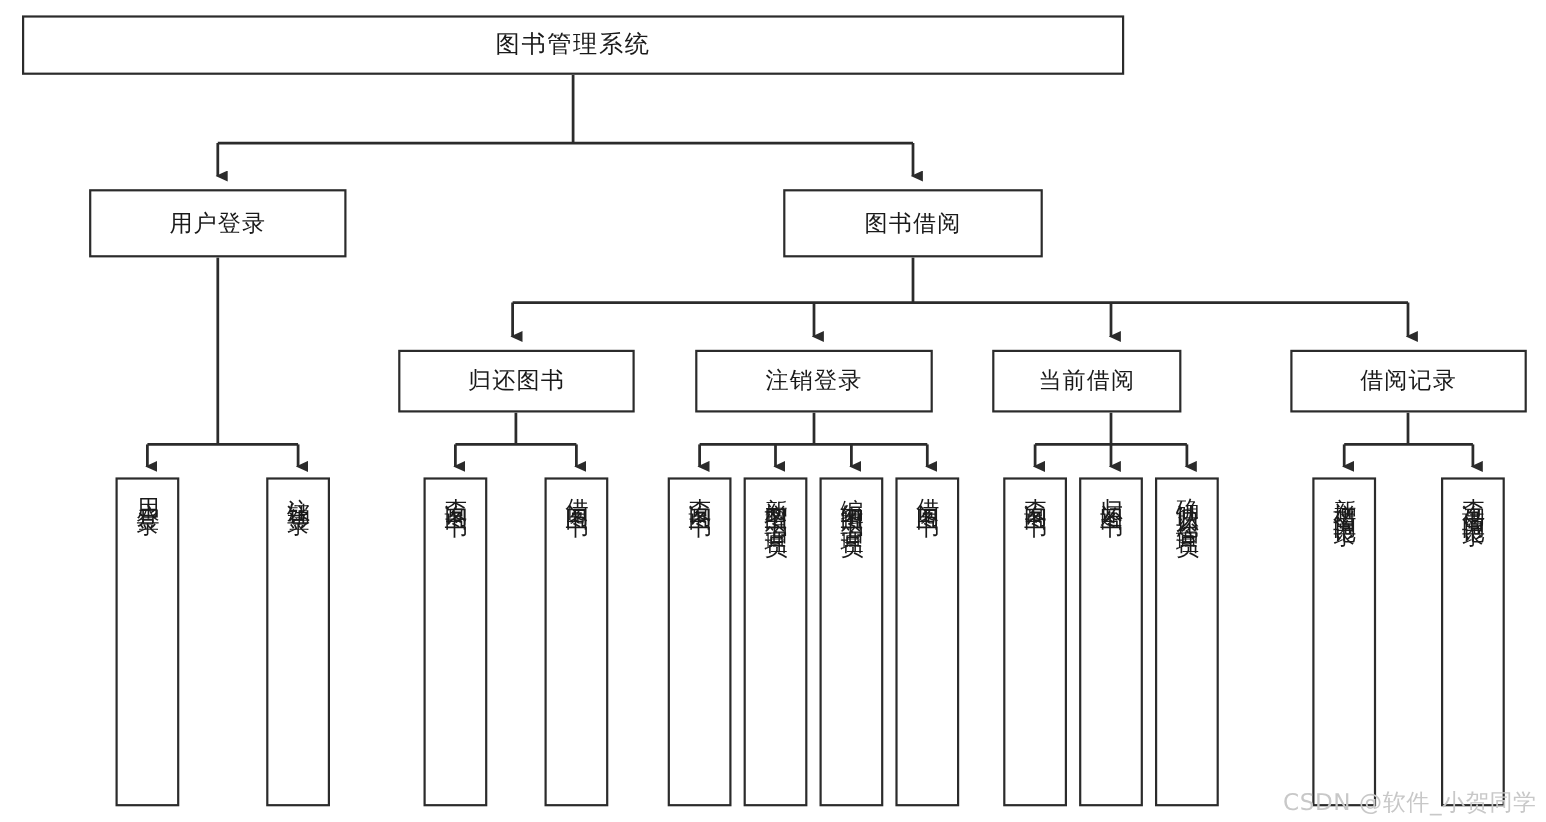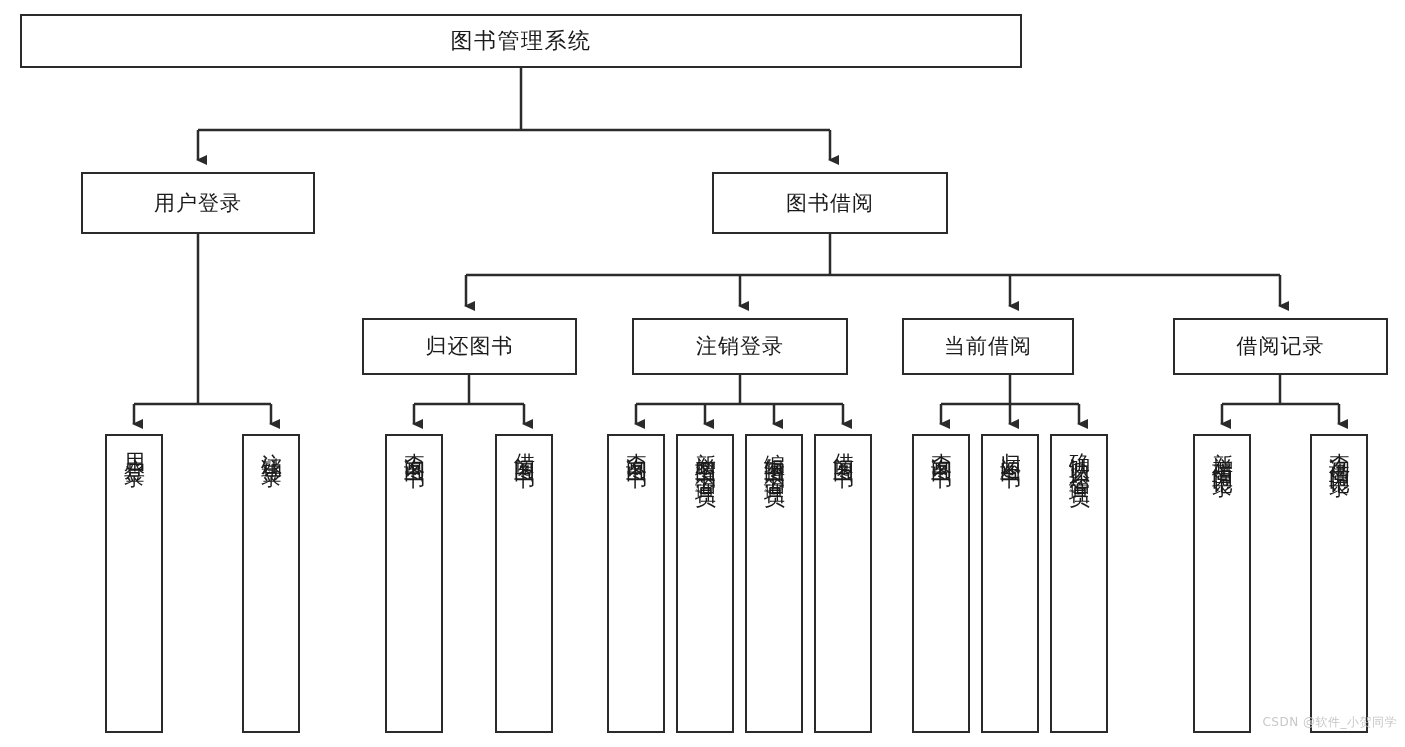--- a/index.html
+++ b/index.html
@@ -61,22 +61,22 @@
     text-orientation: upright;
     font-size: 21px;
     letter-spacing: 5px;
     line-height: 1;
     white-space: nowrap;
     text-align: center;
   }
   .watermark {
     position: absolute;
     right: 8px;
-    bottom: 16px;
-    font-size: 12px;
+    bottom: 4px;
+    font-size: 21px;
     color: #c8c8c8;
     letter-spacing: 0.5px;
     white-space: nowrap;
   }
 </style>
 </head>
 <body>
 
 <div id="canvas">
 

